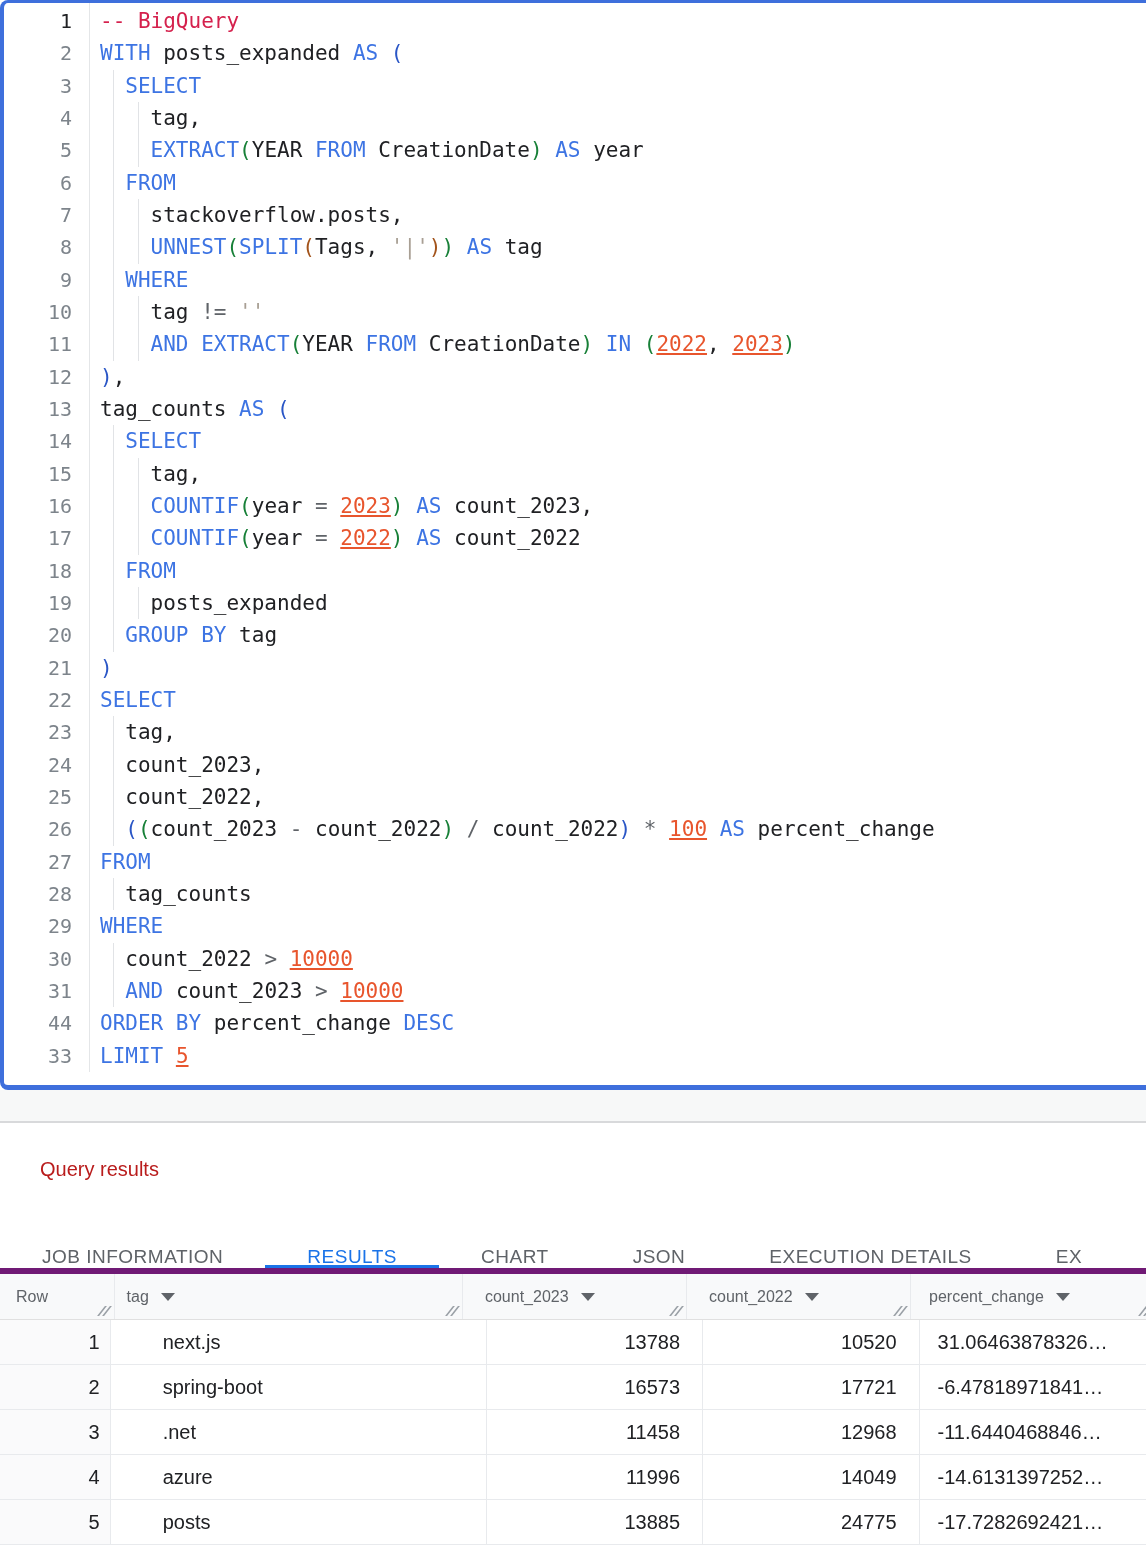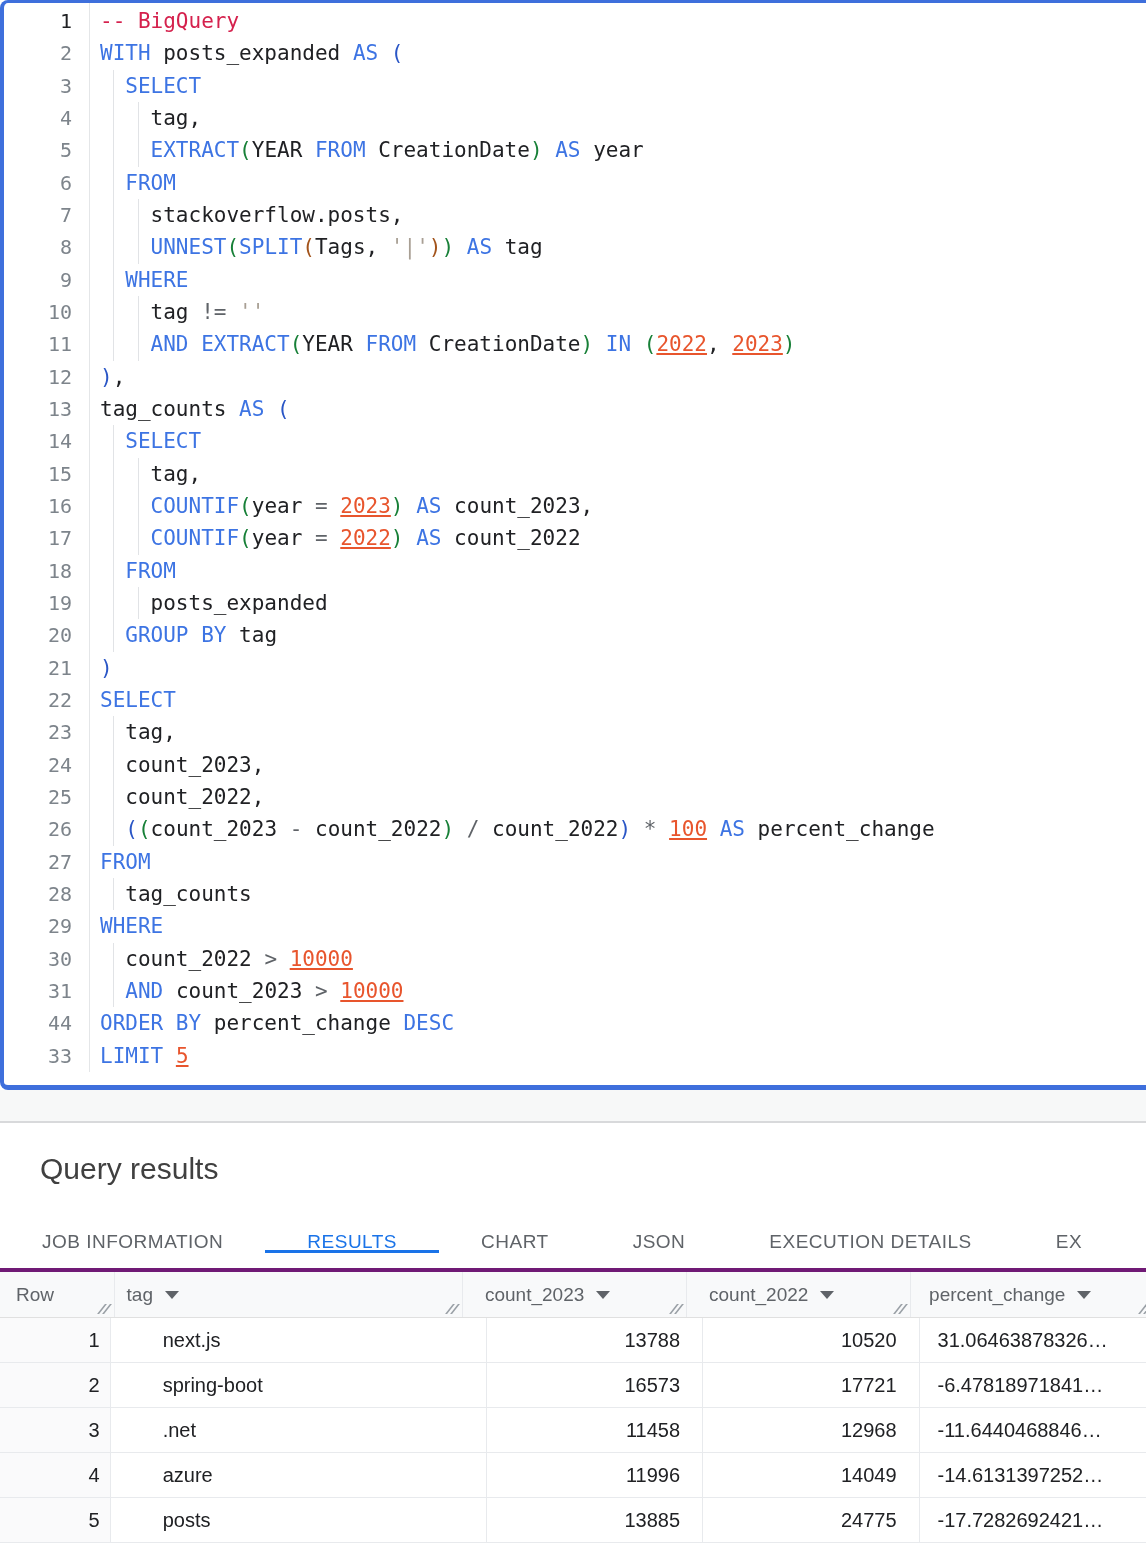--- a/index.html
+++ b/index.html
@@ -34,37 +34,37 @@
   .tk-n{color:var(--number);text-decoration:underline;}
   .tk-o{color:var(--operator);}
   .tk-s{color:var(--string);}
   .tk-p1{color:var(--bracket1);}
   .tk-p2{color:var(--bracket2);}
   .tk-p3{color:var(--bracket3);}
   
   .gap-band{height:31px;background:#f7f8f8;border-bottom:2px solid #d8d9db;}
   
   .panel-head{height:92px;display:flex;align-items:center;padding-left:40px;background:#fff;}
-  .panel-title{font-size:30px;color:#404040;}
-  .tabs{height:53px;display:flex;align-items:center;border-bottom:4px solid #701a75;background:#fff;}
+  .panel-title{font-size:20px;color:#b91c1c;}
+  .tabs{height:53px;display:flex;align-items:flex-end;border-bottom:6px solid #701a75;background:#fff;}
   .tab{
     position:relative;display:flex;align-items:center;padding:0 42px;
     font-size:19px;letter-spacing:.5px;color:#5f6368;cursor:pointer;white-space:nowrap;
   }
   .tab.active{color:var(--accent);}
   .tab.active::after{
     content:"";position:absolute;left:0;right:0;bottom:0;height:3px;background:var(--accent);
   }
   
   .tbl{width:1155px;}
   .thead{display:flex;height:46px;background:#f8f9fa;box-sizing:border-box;}
   .trow{display:flex;height:45px;background:#fff;border-bottom:1px solid #e8eaed;box-sizing:border-box;}
   .cell,.hcell{box-sizing:border-box;display:flex;align-items:center;overflow:hidden;white-space:nowrap;border-right:1px solid #e8eaed;}
   .thead{border-bottom:1px solid #e0e0e0;}
-  .hcell{position:relative;color:#5f6368;font-size:19px;}
+  .hcell{position:relative;color:#5f6368;font-size:16px;}
   .cell{font-size:20px;color:#202124;}
   .col-0{width:115px;}
   .col-1{width:350px;}
   .col-2{width:225px;}
   .col-3{width:225px;}
   .col-4{width:245px;border-right:none;}
   .hcell.col-0{padding-left:16px;}
   .hcell.col-1{padding-left:12px;}
   .hcell.col-2,.hcell.col-3{padding-left:22px;}
   .hcell.col-4{padding-left:18px;}

